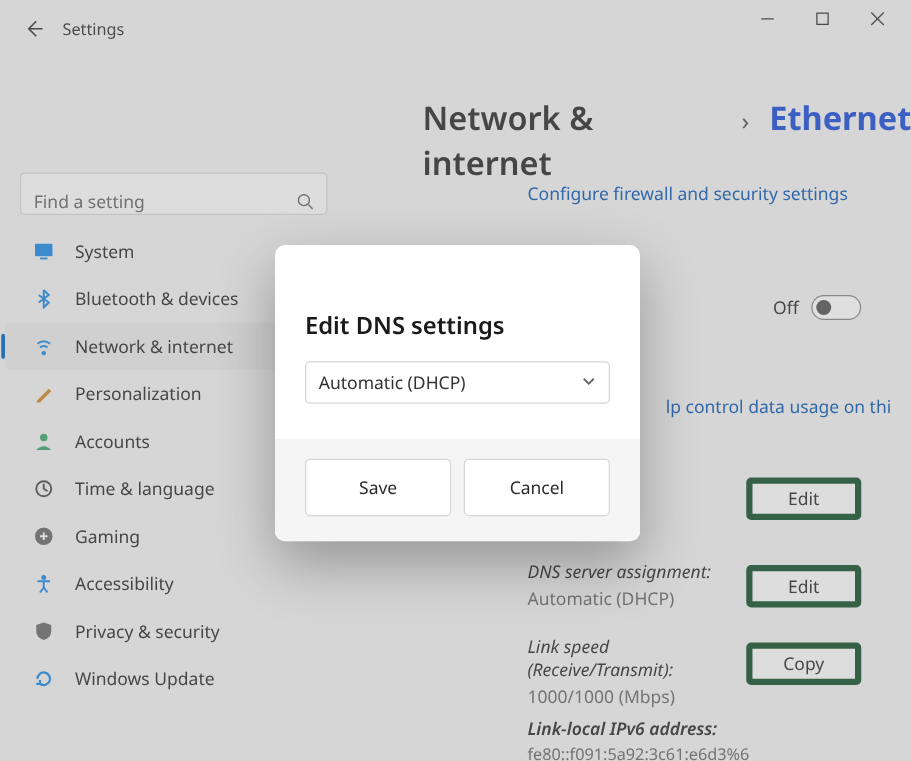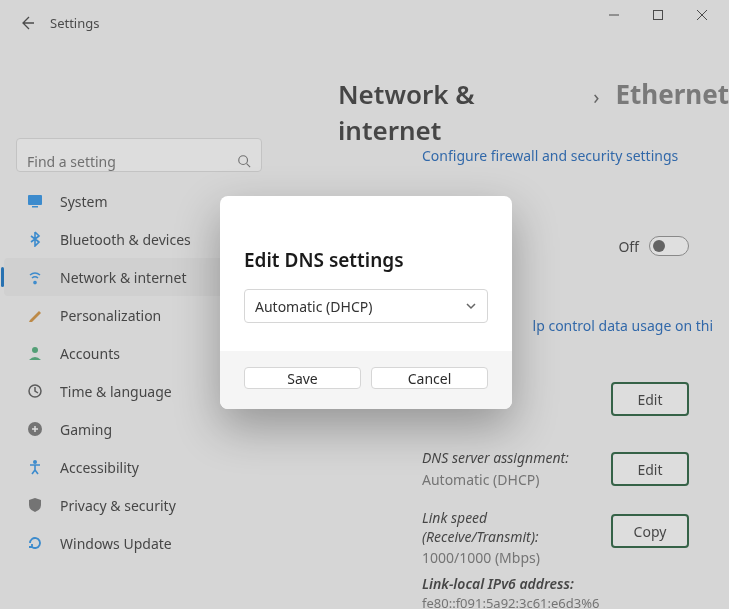--- a/index.html
+++ b/index.html
@@ -13,21 +13,21 @@
 
     
     .app-header { position: absolute; top: 14px; left: 18px; display: flex; align-items: center; gap: 14px; }
     .back-btn { width: 18px; height: 18px; display: flex; align-items: center; justify-content: center; color: #333; }
     .app-title { font-size: 13px; color: #333; font-weight: 400; }
 
     
     .breadcrumb { position: absolute; top: 76px; left: 338px; display: flex; align-items: baseline; gap: 16px; color: #222; }
     .breadcrumb .bc-part1 { font-size: 26px; font-weight: 600; color: #2c2c2c; }
     .breadcrumb .bc-sep { font-size: 20px; color: #555; }
-    .breadcrumb .bc-part2 { font-size: 26px; font-weight: 700; color: #737373; }
+    .breadcrumb .bc-part2 { font-size: 26px; font-weight: 700; color: #1d4ed8; }
 
     
     .search-wrap { position: absolute; top: 138px; left: 16px; width: 246px; height: 34px; background: #fdfdfd; border: 1px solid #d9d9d9; border-radius: 4px; display: flex; align-items: center; padding: 12px 8px 0 10px; }
     .search-input { flex: 1; border: none; outline: none; font-size: 14px; color: #333; background: transparent; }
     .search-input::placeholder { color: #666; }
     .search-icon { width: 18px; height: 18px; display: flex; align-items: center; justify-content: center; color: #666; }
 
     
     .sidebar { position: absolute; top: 182px; left: 0; width: 270px; }
     .sidebar-item { position: relative; height: 38px; display: flex; align-items: center; padding-left: 22px; gap: 16px; font-size: 14px; color: #2c2c2c; cursor: pointer; border-radius: 4px; margin-left: 4px; margin-right: 4px; }
@@ -39,21 +39,21 @@
     .main-card { position: absolute; top: 126px; left: 338px; right: 8px; bottom: 0; }
     .config-link { position: absolute; top: 20px; left: 84px; font-size: 14px; color: #0f5bb5; }
 
     .toggle-wrap { position: absolute; top: 110px; right: 32px; display: flex; align-items: center; gap: 10px; }
     .toggle-label { font-size: 14px; color: #2c2c2c; }
     .toggle { width: 40px; height: 20px; border-radius: 10px; background: #fff; border: 1px solid #888; position: relative; }
     .toggle::after { content: ""; position: absolute; left: 3px; top: 3px; width: 12px; height: 12px; border-radius: 50%; background: #555; }
 
     .meta-text { position: absolute; top: 190px; right: 8px; font-size: 14px; color: #0f5bb5; white-space: nowrap; }
 
-    .row-btn { position: absolute; right: 32px; width: 78px; height: 34px; background: #fdfdfd; border: 2px solid #14532d; border-radius: 4px; font-size: 14px; color: #2c2c2c; text-align: center; display: flex; align-items: center; justify-content: center; }
+    .row-btn { position: absolute; right: 32px; width: 92px; height: 34px; background: #fdfdfd; border: 5px solid #14532d; border-radius: 4px; font-size: 14px; color: #2c2c2c; text-align: center; display: flex; align-items: center; justify-content: center; }
     .btn-edit1 { top: 256px; }
     .btn-edit2 { top: 326px; }
     .btn-copy { top: 388px; }
 
     .row-label { position: absolute; left: 84px; font-size: 14px; color: #2c2c2c; font-style: italic; }
     .row-value { position: absolute; left: 84px; font-size: 14px; color: #6b6b6b; }
     .label-dns { top: 322px; }
     .value-dns { top: 344px; }
     .label-link { top: 382px; width: 170px;}
     .value-link { top: 422px; }
@@ -63,21 +63,21 @@
     
     .overlay { position: absolute; inset: 0; background: rgba(140,140,140,0.28); }
 
     
     .modal { position: absolute; left: 220px; top: 196px; width: 292px; background: #fff; border-radius: 8px; box-shadow: 0 18px 46px rgba(0,0,0,0.3); overflow: hidden; }
     .modal-body { padding: 22px 24px 28px; margin-top: 29px; }
     .modal-title { font-size: 19px; font-weight: 600; color: #1a1a1a; margin-bottom: 16px; }
     .modal-select { width: 244px; height: 34px; border: 1px solid #d6d6d6; border-radius: 4px; padding: 0 10px; display: flex; align-items: center; justify-content: space-between; font-size: 14px; color: #333; background: #fff; }
     .chev { color: #666; }
     .modal-footer { background: #f5f5f5; padding: 16px 24px 20px; display: flex; gap: 10px; }
-    .modal-btn { flex: 1; height: 22px; background: #fff; border: 1px solid #d6d6d6; border-radius: 4px; font-size: 14px; color: #2c2c2c; display: flex; align-items: center; justify-content: center; }
+    .modal-btn { flex: 1; height: 46px; background: #fff; border: 1px solid #d6d6d6; border-radius: 4px; font-size: 14px; color: #2c2c2c; display: flex; align-items: center; justify-content: center; }
 
   </style>
 </head>
 <body>
 
 <div class="window">
 
   <div class="title-bar">
     <div class="title-btn">
       <svg width="12" height="12" viewBox="0 0 12 12">

